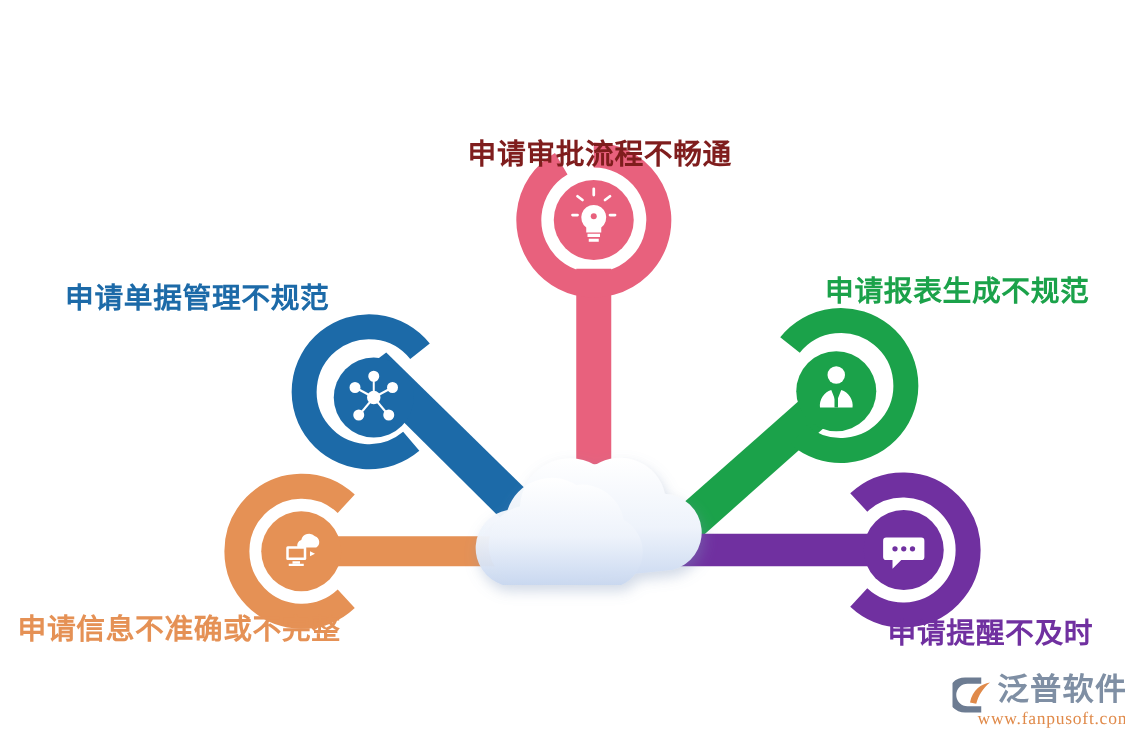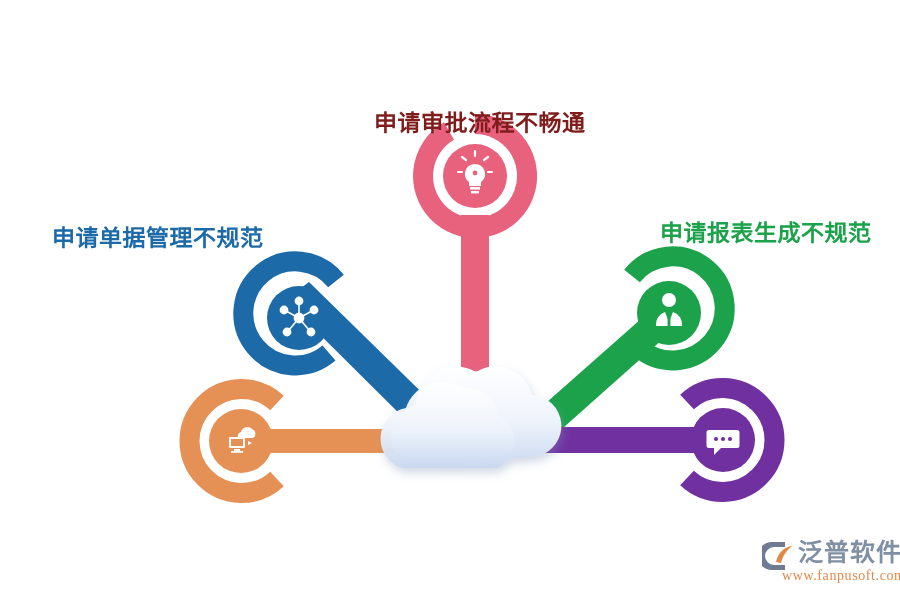--- a/index.html
+++ b/index.html
@@ -225,21 +225,23 @@
       </g>
     </g>
   </svg>
 
   <div class="node-label" id="label-top">申请审批流程不畅通</div>
 
   <div class="node-label" id="label-right-top">申请报表生成不规范</div>
 
   <div class="node-label" id="label-left-top">申请单据管理不规范</div>
 
-
+  <div class="node-label" id="label-bot-left">申请信息不准确或不完整</div>
+
+  <div class="node-label" id="label-bot-right">申请提醒不及时</div>
 
   <div id="logo">
     <svg id="logo-mark" viewBox="0 0 34 32" xmlns="http://www.w3.org/2000/svg">
       <path d="M 23 2 L 10 2 A 12 12 0 0 0 10 30 L 23 30 L 23 25 L 12 25 A 7.5 7.5 0 0 1 12 7 L 23 7 Z" fill="#6d7c92"></path>
       <path d="M 14 22 C 16 12 23 7 30 6 C 24 11 21 16 19 23 Z" fill="#e08a4a"></path>
     </svg>
     <div id="logo-name">泛普软件</div>
     <div id="logo-url">www.fanpusoft.com</div>
   </div>
 

